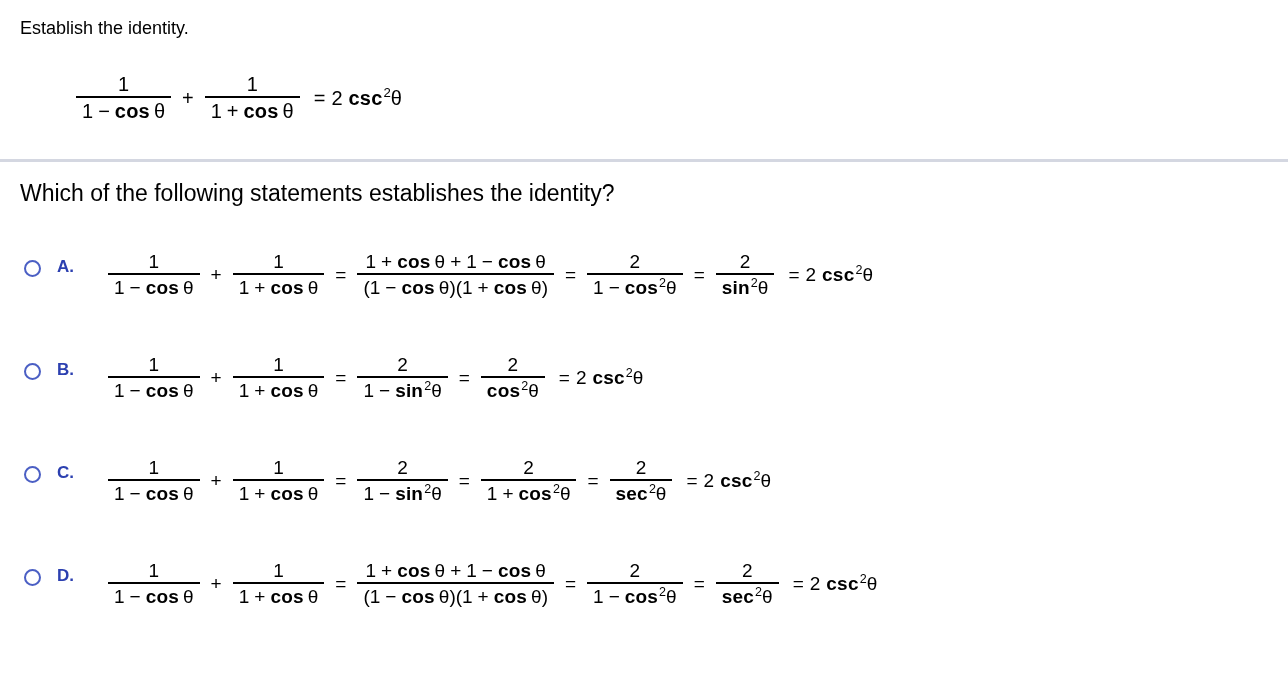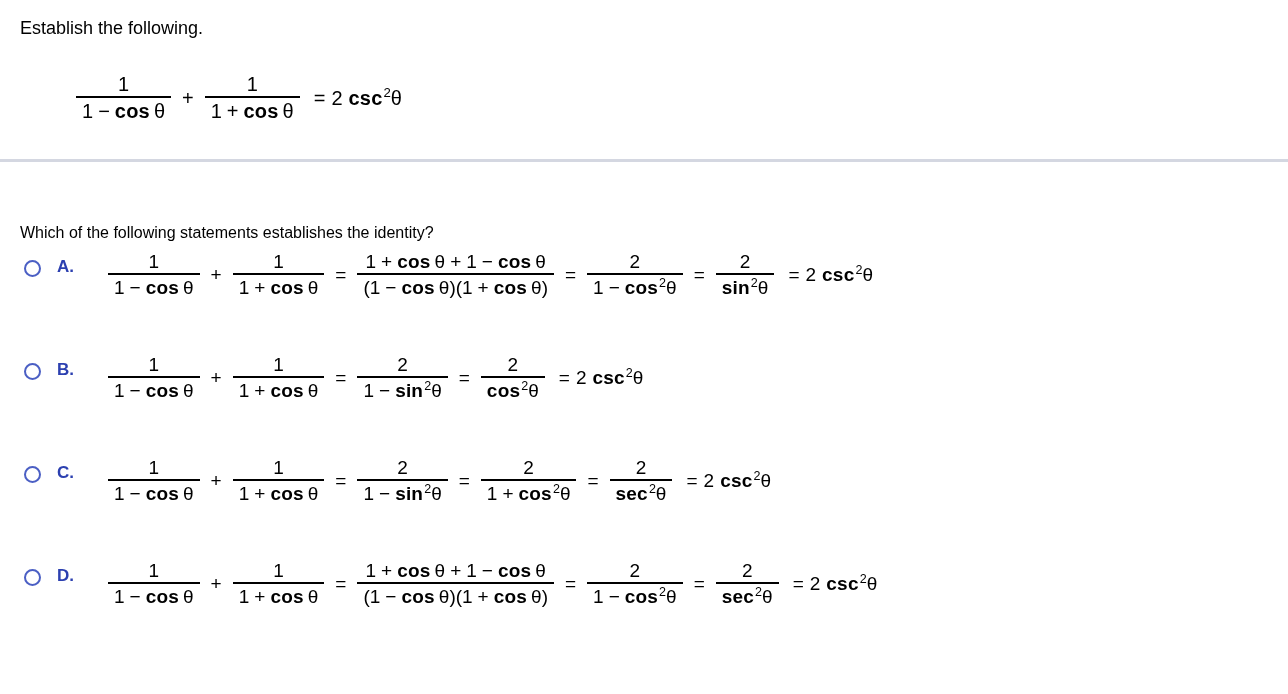--- a/index.html
+++ b/index.html
@@ -39,24 +39,23 @@
     top: 159px;
     width: 1288px;
     height: 3px;
     background: #d4d7e1;
   }
 
   .question-line {
     position: absolute;
     left: 20px;
     top: 180px;
-    font-size: 16px;
+    font-size: 23px;
     color: #000;
     white-space: nowrap;
-    margin-top: 44px;
   }
 
   
   .options {
     position: absolute;
     left: 0;
     top: 248px;
     width: 1288px;
   }
   .option-row {
@@ -150,21 +149,21 @@
   .theta { font-weight: normal; font-size: 1.0em; }
 
   .sp { display: inline-block; width: 4px; }
   .sp2 { display: inline-block; width: 6px; }
 
   .rhs { padding-left: 2px; white-space: nowrap; }
 </style>
 </head>
 <body>
 
-<div class="prompt-heading">Establish the following.</div>
+<div class="prompt-heading">Establish the identity.</div>
 
 <div class="main-equation">
   <span class="mrow big">
     <span class="frac">
       <span class="num num-plain">1</span>
       <span class="bar"></span>
       <span class="den"><span>1</span><span class="op tight">−</span><span class="fn">cos</span><span class="sp"></span><span class="theta">θ</span></span>
     </span>
     <span class="op">+</span>
     <span class="frac">

